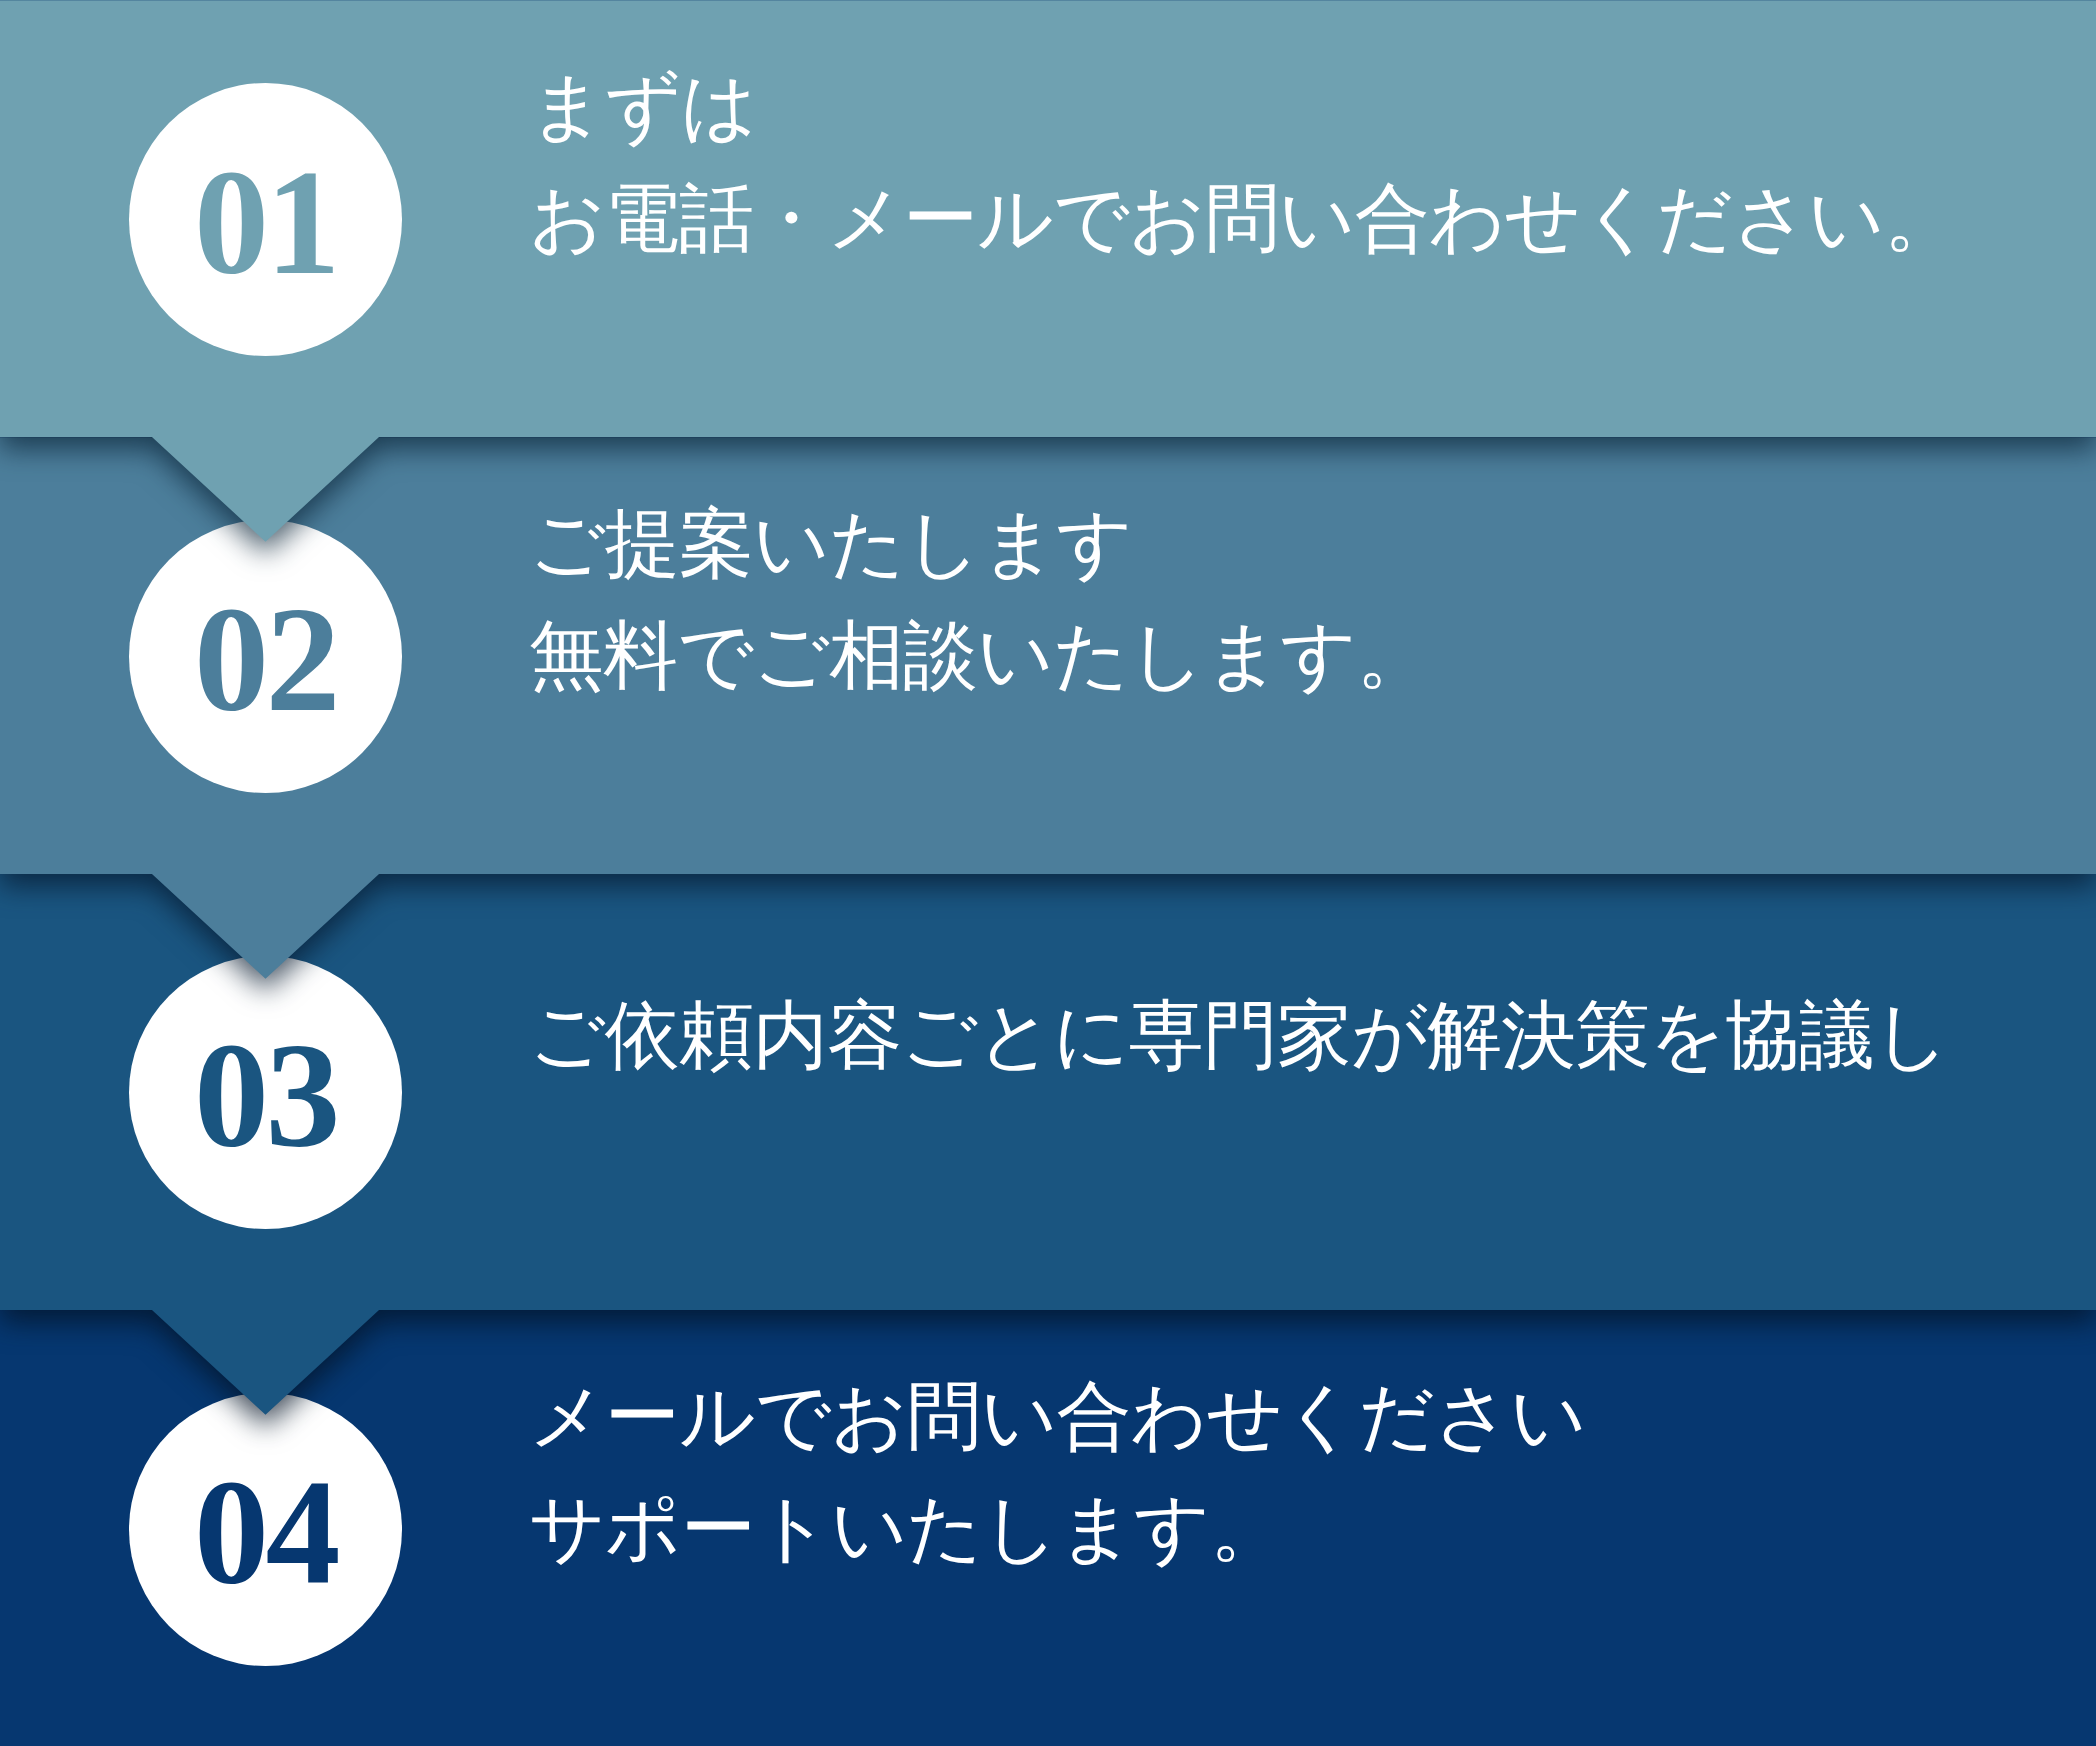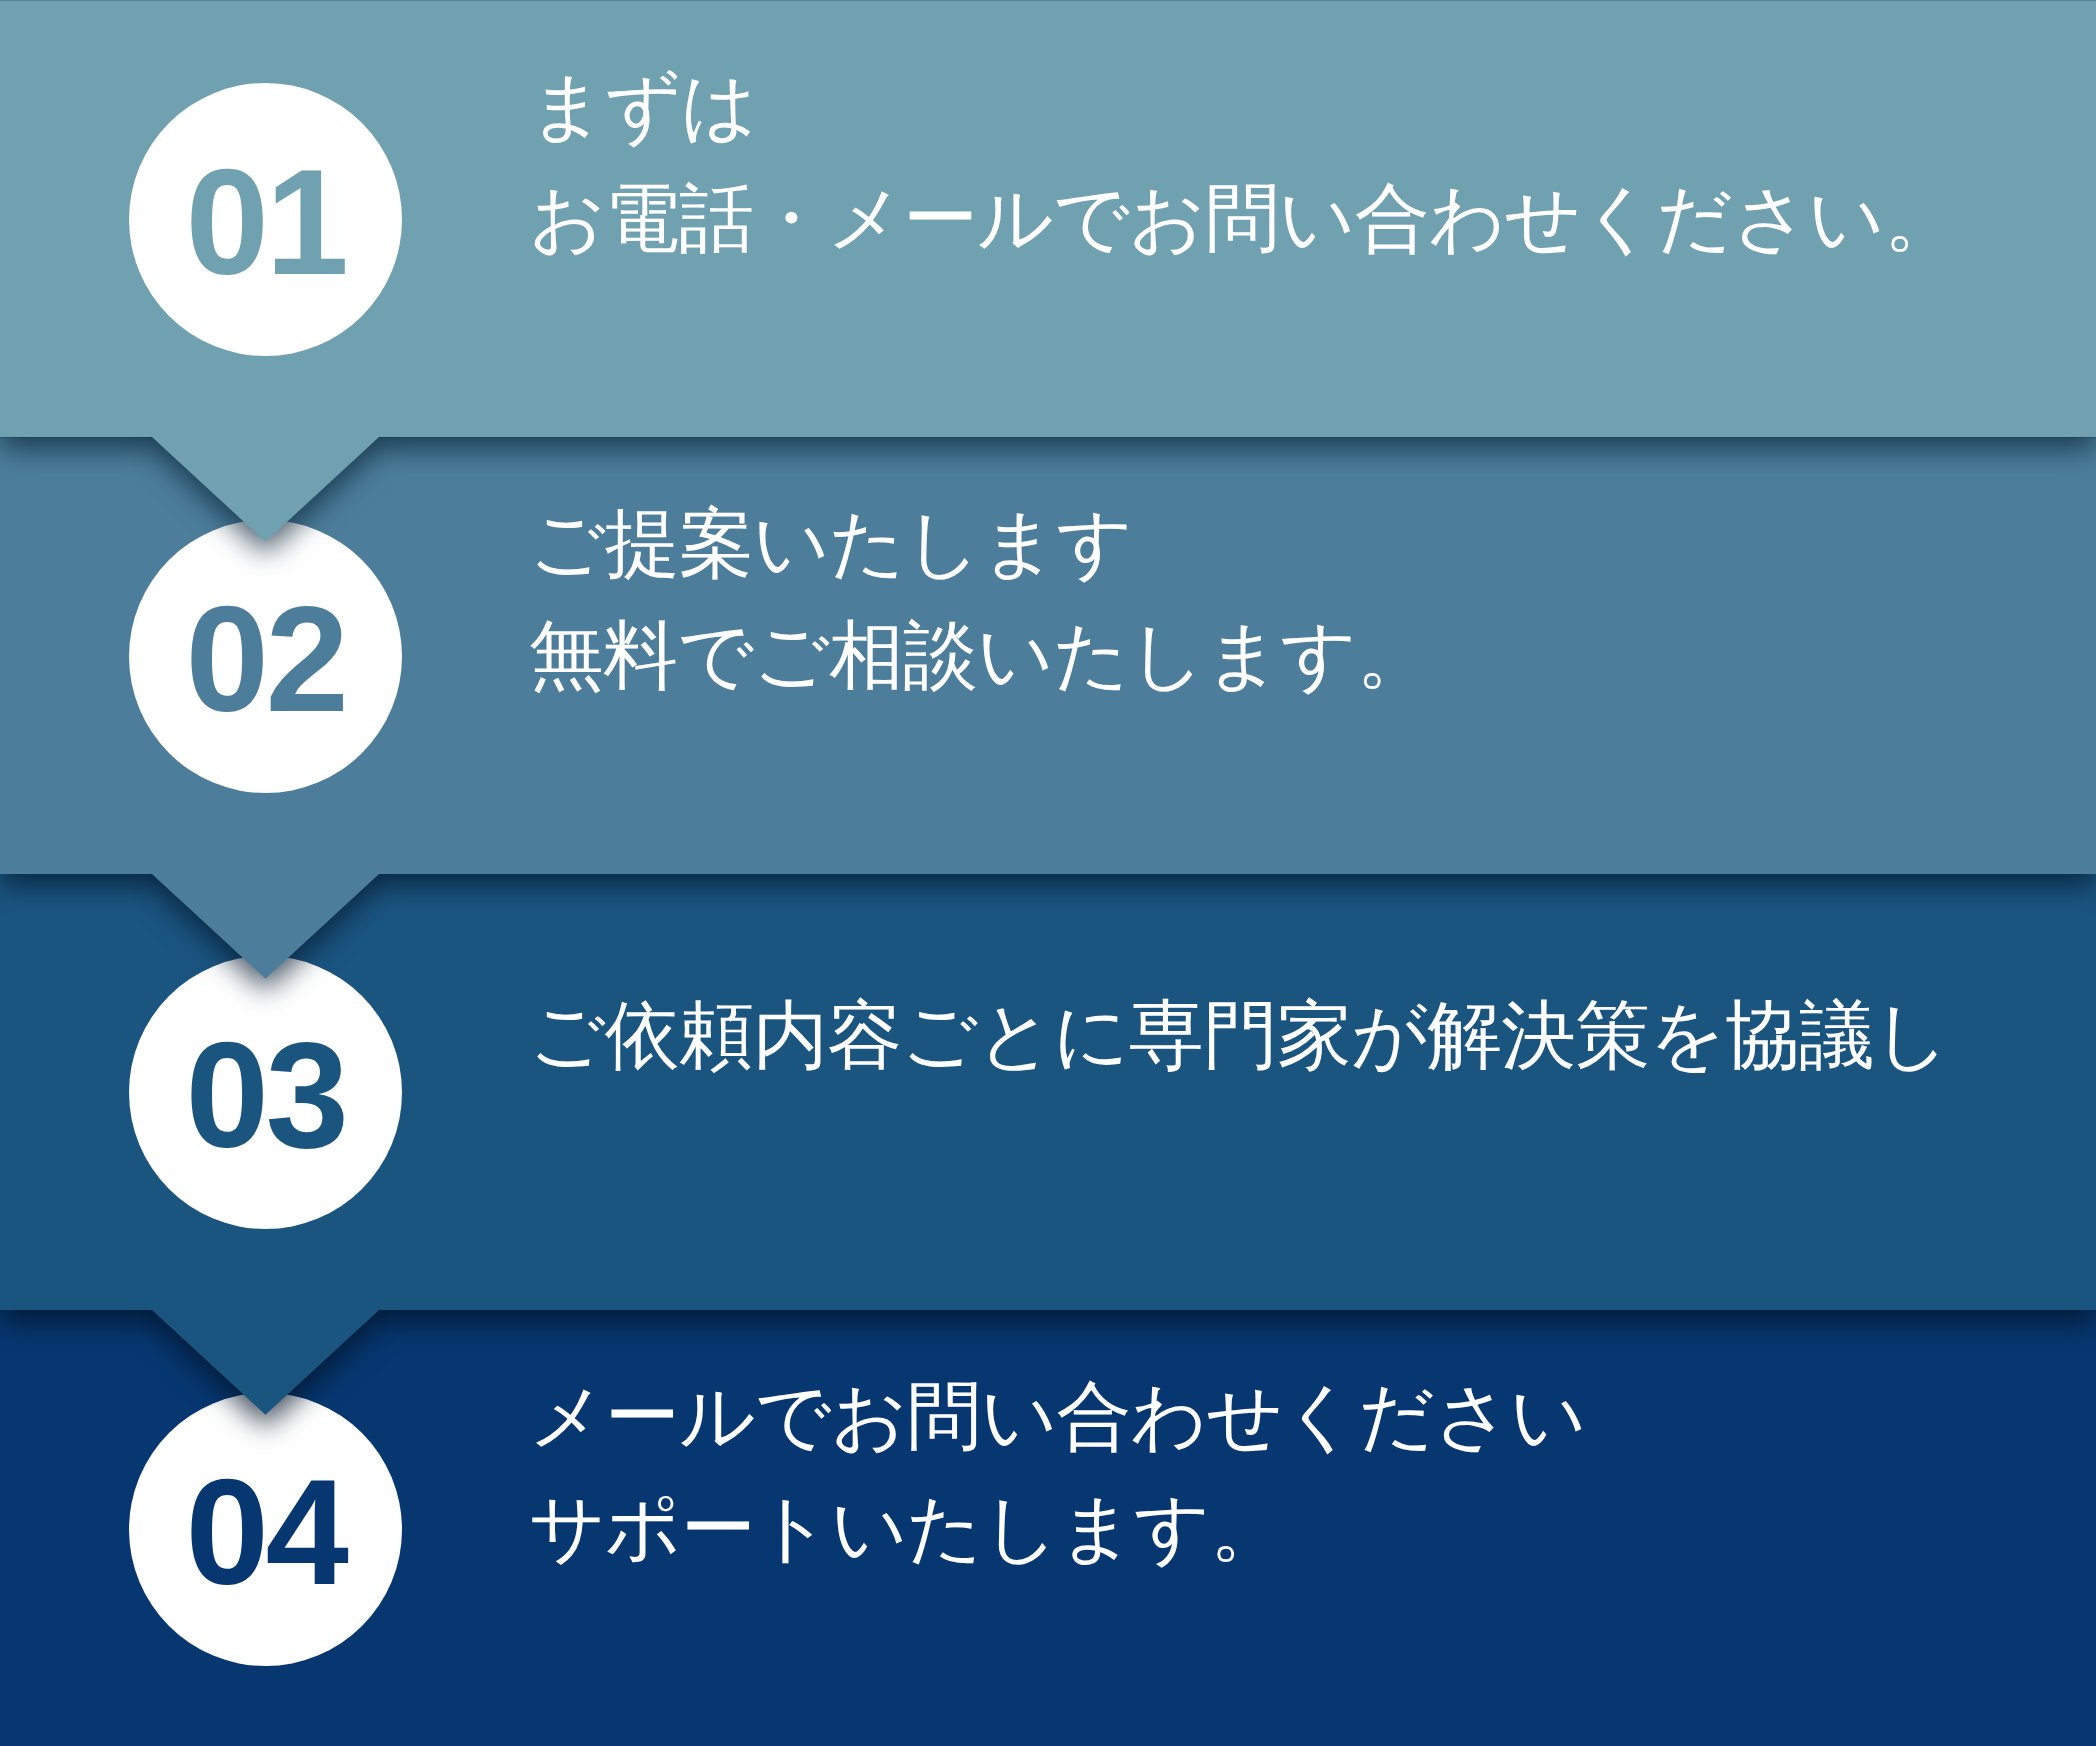--- a/index.html
+++ b/index.html
@@ -6,21 +6,21 @@
   body { width: 2096px; height: 1747px; position: relative; overflow: hidden; background: #063770; }
   .step { position: absolute; left: 0; width: 2096px; height: 437px; }
   .step-bg { position: absolute; left: 0; top: 0; width: 2096px; height: 542px; overflow: visible; }
   .step-bg svg { position: absolute; left: 0; top: 0; overflow: visible; }
   .circle {
     position: absolute; left: 129px; top: 83px; width: 273px; height: 273px;
     border-radius: 50%; background: #ffffff;
     display: flex; align-items: center; justify-content: center;
   }
   .num {
-    font-family: Liberation Sans, sans-serif; font-weight: bold;
+    font-family: Liberation Serif, serif; font-weight: bold;
     font-size: 150px; line-height: 1; letter-spacing: -3.5px;
     margin-top: 5.2px;
   }
   .text {
     position: absolute; left: 529px; top: 0; height: 323px; width: 1537px;
     display: flex; flex-direction: column; justify-content: center;
     color: #ffffff;
     font-family: "DejaVu Sans", "Liberation Sans", sans-serif;
     font-size: 75px; line-height: 112px; font-weight: normal;
     letter-spacing: -0.9px;

